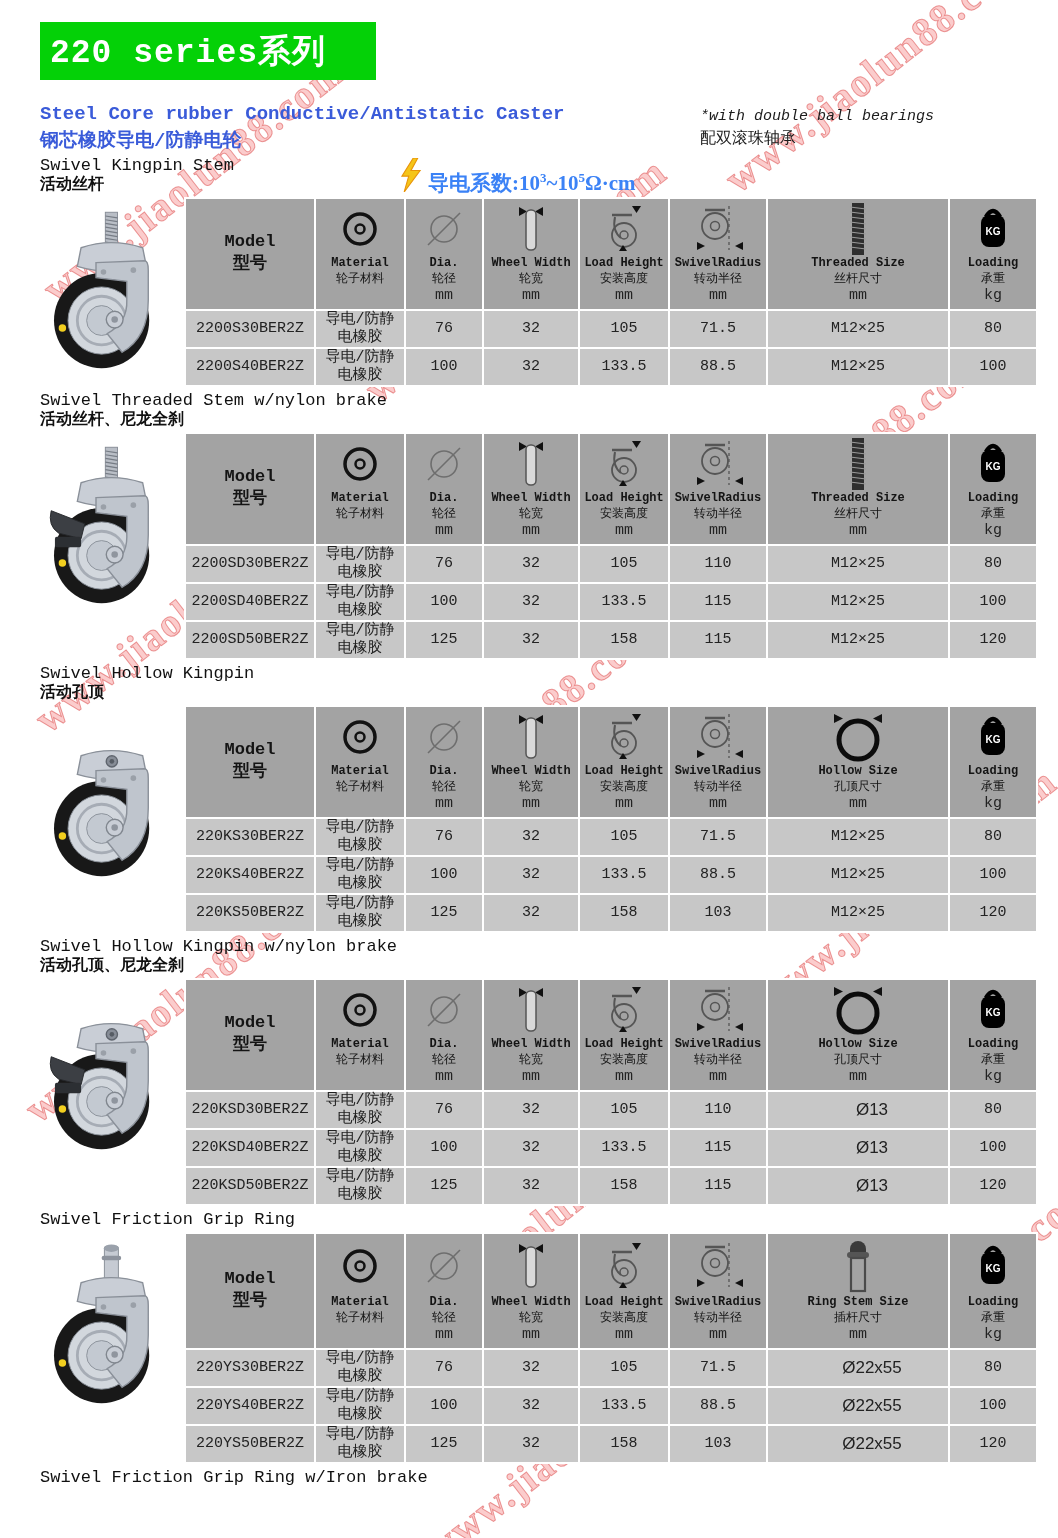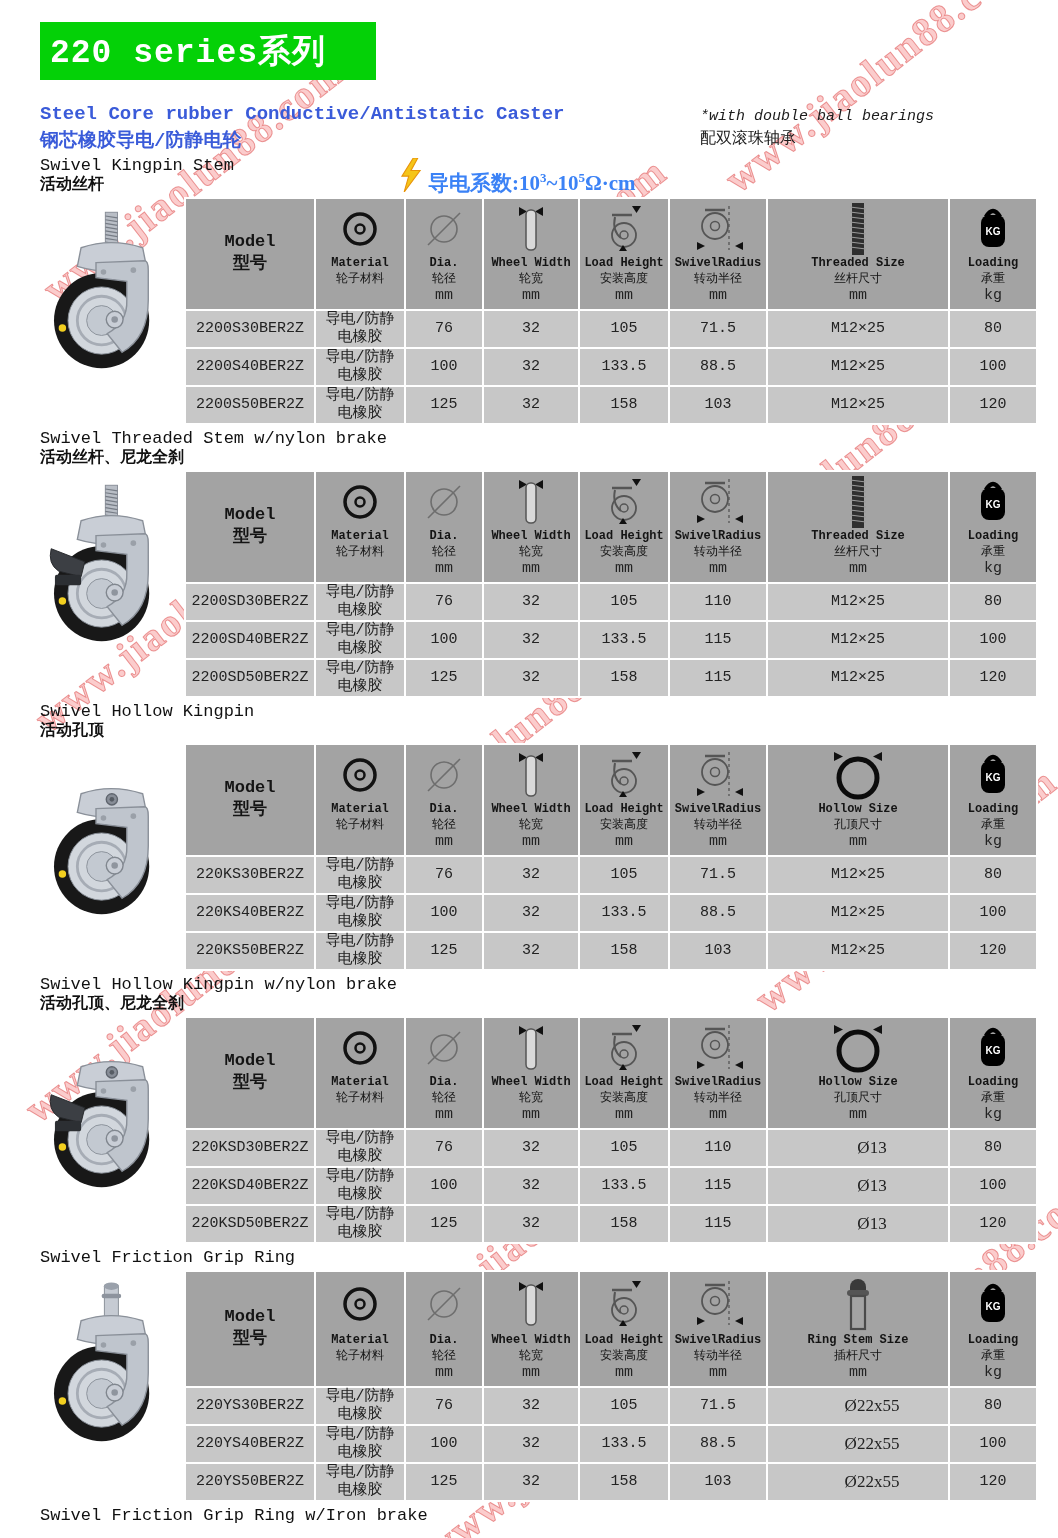--- a/index.html
+++ b/index.html
@@ -41,21 +41,21 @@
   .spec-table td { background:#c7c7c7; text-align:center; vertical-align:middle; height:29px; font-size:15px; color:#222; }
   .th-inner { display:flex; flex-direction:column; align-items:center; justify-content:flex-end; height:100%; }
   .th-icon { flex:1; display:flex; align-items:center; justify-content:center; }
   .th-en { font-size:12px; font-weight:bold; color:#141414; white-space:nowrap; }
   .th-zh { font-size:12px; color:#141414; }
   .th-unit { font-size:15px; color:#222; height:18px; }
   .model-th .th-en { font-size:17px; }
   .model-th .th-zh { font-size:17px; font-weight:bold; }
   .model-th .th-inner { justify-content:center; }
   .material-cell { font-size:11.5px; line-height:1.2; padding:0 3px; }
-  .col7-val.sans { font-family:Liberation Serif, serif; font-size:17px;padding-left:28px; }
+  .col7-val.sans { font-family:Liberation Sans, sans-serif; font-size:17px;padding-left:28px; }
   
   .c-model{width:128px;} .c-material{width:88px;} .c-dia{width:76px;} .c-wwidth{width:94px;}
   .c-lheight{width:88px;} .c-swivel{width:96px;} .c-col7{width:180px;} .c-loading{width:86px;}
   
   .col7-icon-slot svg { display:none; }
   .icon-threaded .svg-col7-threaded { display:inline; }
   .icon-hollow .svg-col7-hollow { display:inline; }
   .icon-ring .svg-col7-ring { display:inline; }
   
   .g-stem-threaded, .g-stem-ring, .g-brake, .g-hollow { display:none; }
@@ -312,30 +312,20 @@
               <tr class="data-row">
             <td class="model-cell">2200S40BER2Z</td>
             <td class="material-cell">导电/防静电橡胶</td>
             <td>100</td>
             <td>32</td>
             <td>133.5</td>
             <td>88.5</td>
             <td class="col7-val">M12×25</td>
             <td>100</td>
           </tr>
-              <tr class="data-row">
-            <td class="model-cell">2200S50BER2Z</td>
-            <td class="material-cell">导电/防静电橡胶</td>
-            <td>125</td>
-            <td>32</td>
-            <td>158</td>
-            <td>103</td>
-            <td class="col7-val">M12×25</td>
-            <td>120</td>
-          </tr>
             </tbody>
       </table>
     </div>
   </section>
 
   <section class="product-section variant-threaded-stem-brake">
     <div class="section-heading">
       <div class="heading-en">Swivel Threaded Stem w/nylon brake</div>
       <div class="heading-zh">活动丝杆、尼龙全刹</div>
     </div>

